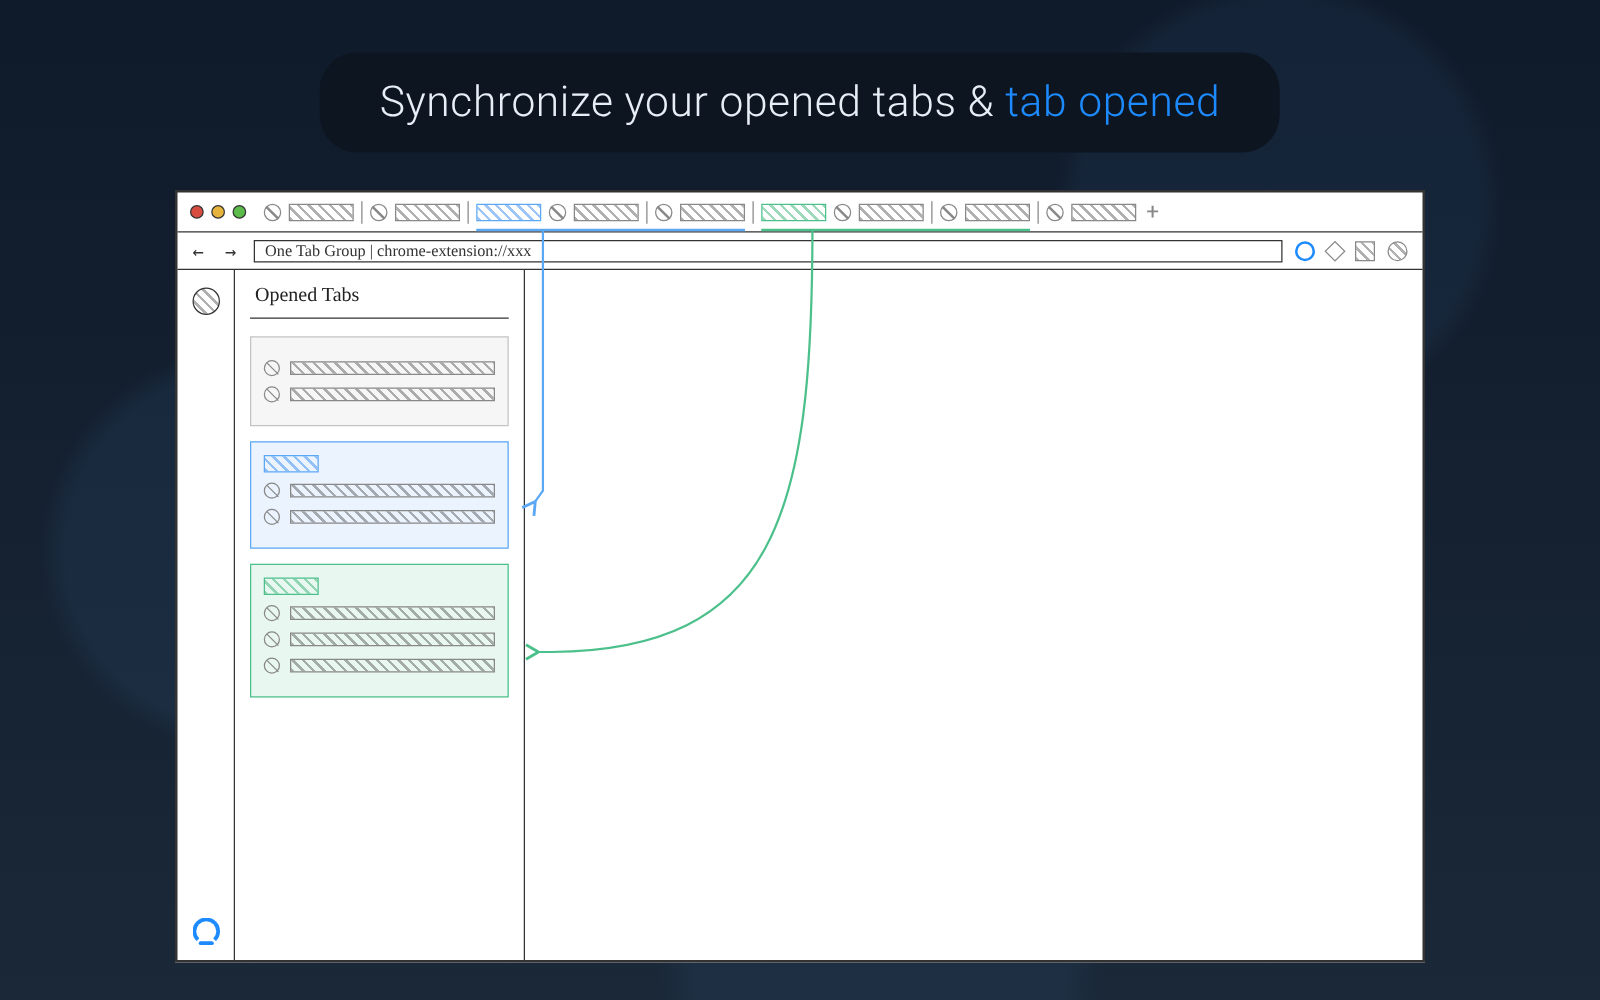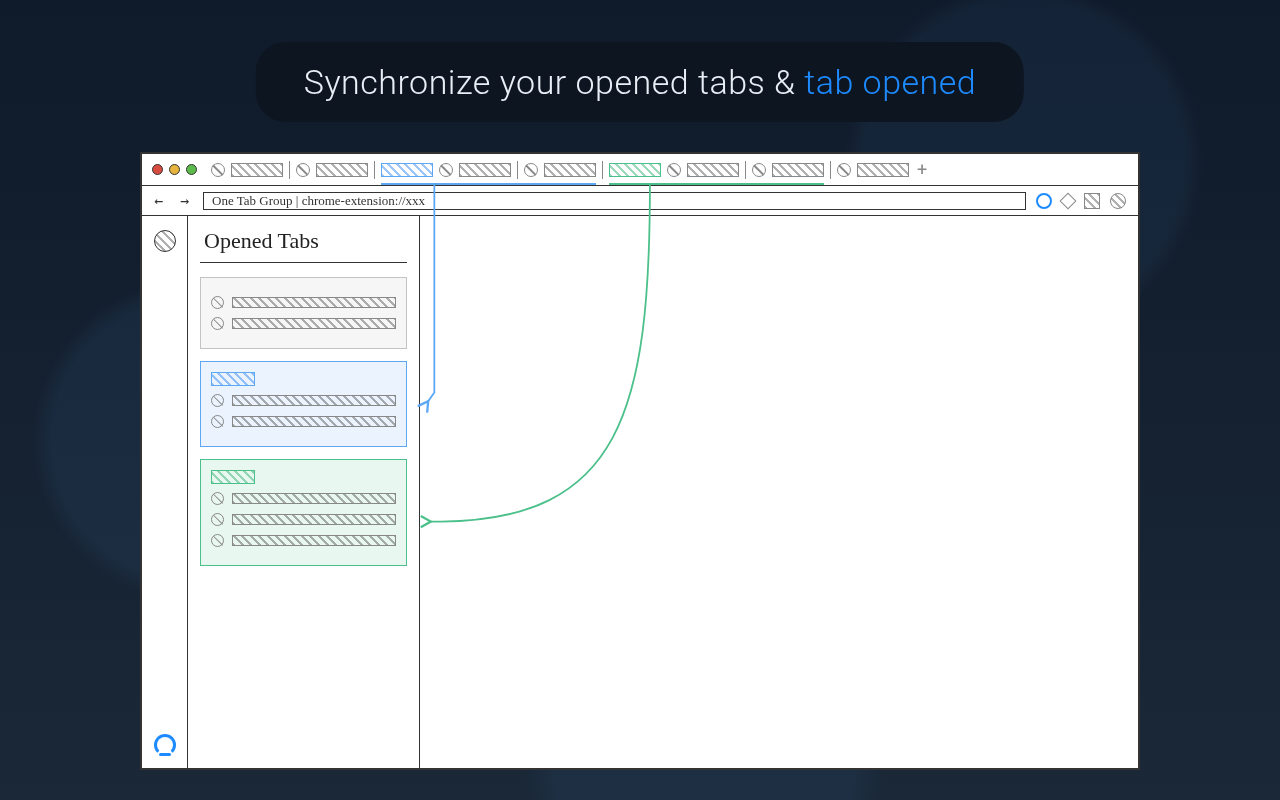--- a/index.html
+++ b/index.html
@@ -78,21 +78,21 @@
   .ext-icon.blue-ring{border:2.5px solid var(--blue);border-radius:50%}
 
   
   .content{display:flex;height:calc(100% - 62px)}
   .gutter{width:46px;border-right:1px solid #333;display:flex;flex-direction:column;align-items:center;padding-top:14px;justify-content:space-between;padding-bottom:12px}
   .gutter-dot{width:22px;height:22px;border-radius:50%;border:1.5px solid #333;background:var(--hatch)}
   .logo{width:22px;height:22px;border:3px solid var(--blue);border-radius:50%;border-bottom-color:transparent;position:relative}
   .logo::after{content:"";position:absolute;left:2px;bottom:-3px;right:2px;height:3px;border-radius:2px;background:var(--blue)}
 
   .panel{width:232px;border-right:1px solid #333;padding:12px 0}
-  .panel-title{font-family:"Comic Sans MS","Segoe Script",cursive;font-size:22px;color:#222;padding:0 16px 8px}
+  .panel-title{font-family:"Comic Sans MS","Segoe Script",cursive;font-size:16px;color:#222;padding:0 16px 8px}
   .panel-hr{height:1px;background:#333;margin:0 12px 14px}
 
   .card{margin:0 12px 12px;border:1px solid rgba(120,120,120,.4);background:rgba(180,180,180,.12);padding:10px 10px}
   .card.blue{border-color:var(--blue-light);background:rgba(90,160,245,.13)}
   .card.green{border-color:var(--green);background:rgba(75,192,138,.13)}
   .card .tag{width:44px;height:14px;background:var(--hatch);border:1.3px solid var(--ink2);margin-bottom:8px}
   .card.blue .tag{background:var(--hatch-blue);border-color:var(--blue-light)}
   .card.green .tag{background:var(--hatch-green);border-color:var(--green)}
   .row{display:flex;align-items:center;gap:8px;margin:8px 0}
   .row .fav{width:13px;height:13px;border-radius:50%;border:1.4px solid var(--ink2);position:relative;flex:none}

